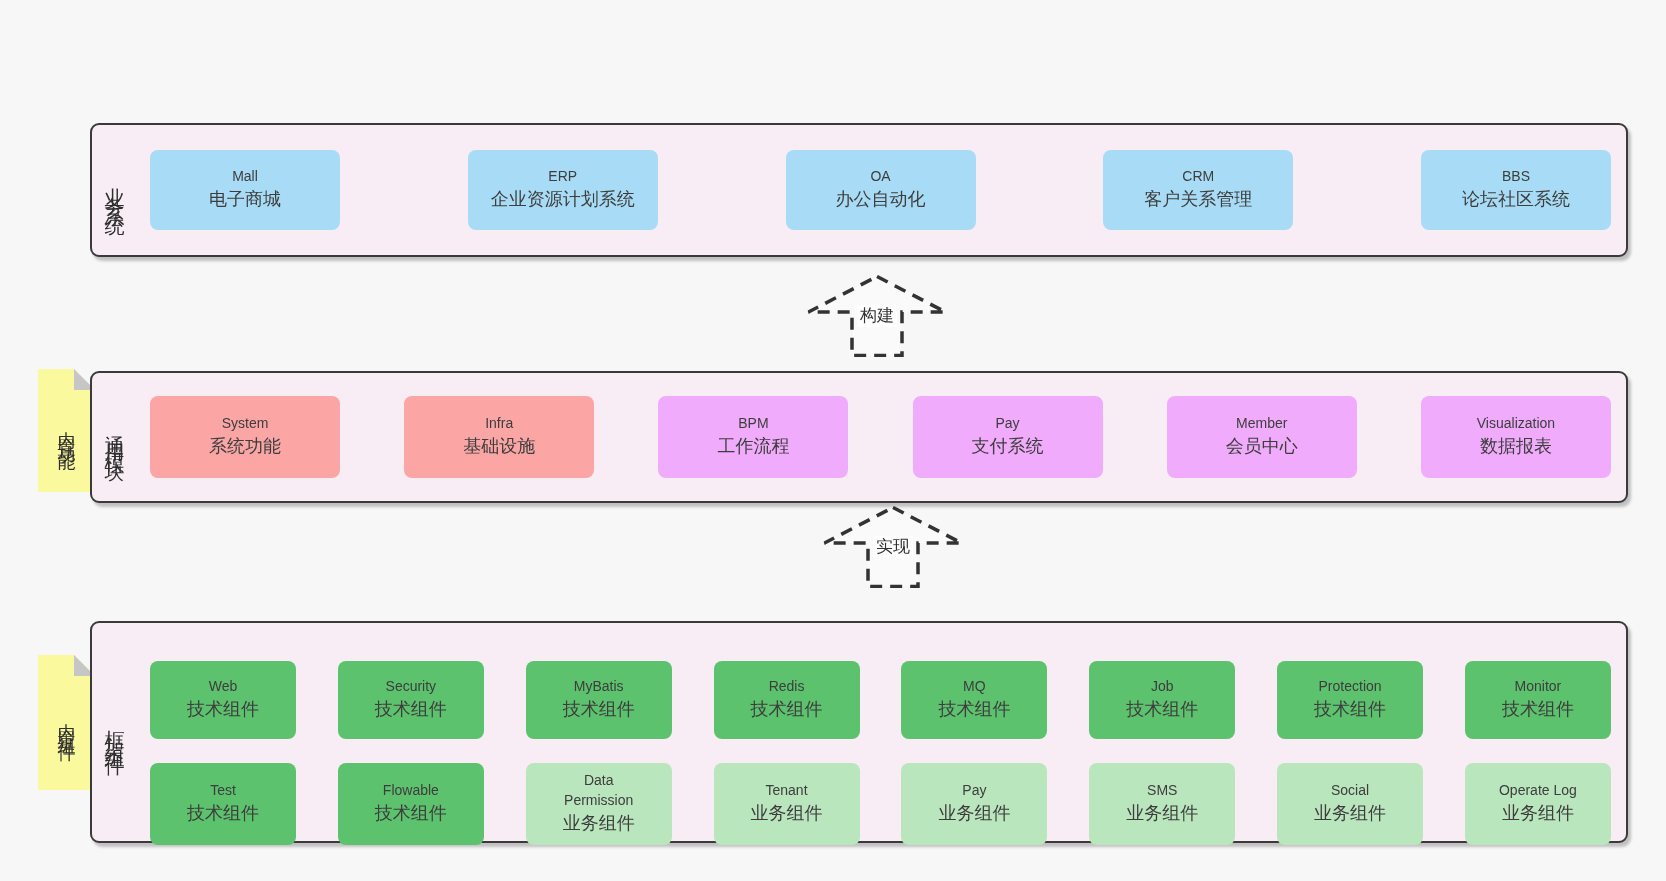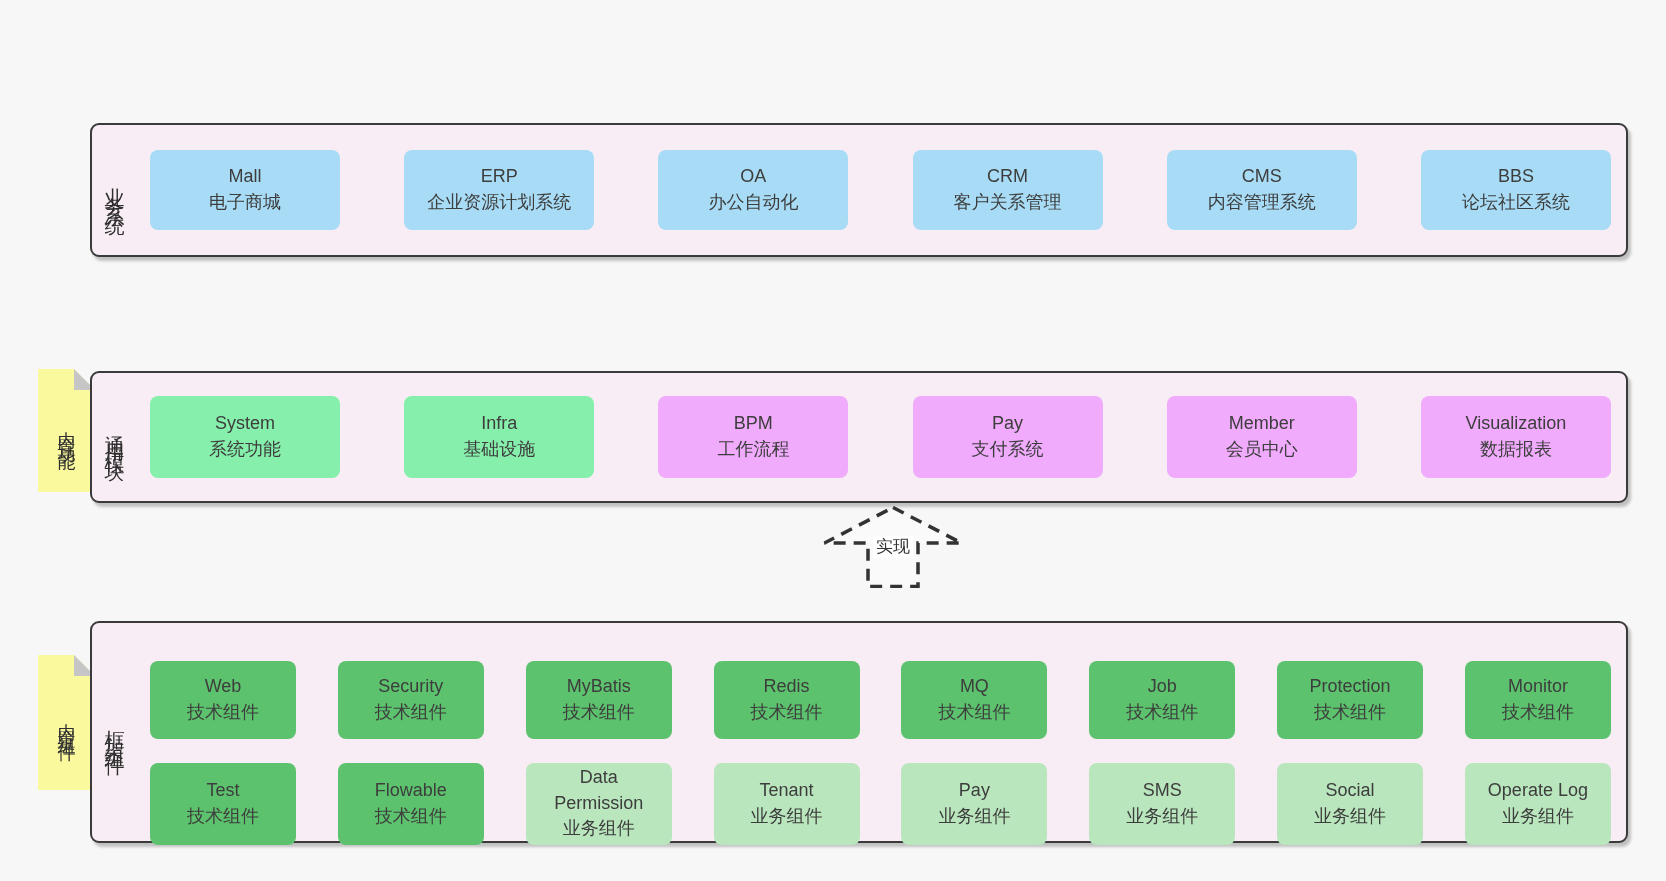--- a/index.html
+++ b/index.html
@@ -25,25 +25,25 @@
   .rows .rrow{display:flex;justify-content:space-between;}
 
   .box{border-radius:8px;display:flex;flex-direction:column;justify-content:center;
        align-items:center;text-align:center;box-sizing:border-box;padding:2px 4px;}
   .cols6 .box{width:190px;height:80px;}
   .band2 .box{height:82px;}
   .rrow .box{width:146px;}
   .rrow1 .box{height:78px;margin-top:41px;}
   .rrow2 .box{height:82px;}
 
-  .bname{font-size:18px;line-height:1.42;white-space:pre-line;}
+  .bname{font-size:14px;line-height:1.42;white-space:pre-line;}
   .bsub{font-size:18px;line-height:1.42;}
 
   .blue{background:#a8dcf6;}
-  .red{background:#86efac;}
+  .red{background:#fca5a5;}
   .pink{background:#f0abfc;}
   .green{background:#5cc26d;}
   .lightg{background:#b9e6bd;}
 
   
   .note{position:absolute;left:38px;width:57px;background:#fbf99e;z-index:1;
         display:flex;justify-content:center;align-items:center;
         clip-path:polygon(0 0,calc(100% - 21px) 0,100% 21px,100% 100%,0 100%);}
   .note1{top:369px;height:123px;}
   .note2{top:655px;height:135px;}
@@ -88,30 +88,32 @@
       </div>
       <div class="box blue">
         <div class="bname">OA</div>
         <div class="bsub">办公自动化</div>
       </div>
       <div class="box blue">
         <div class="bname">CRM</div>
         <div class="bsub">客户关系管理</div>
       </div>
       <div class="box blue">
-        <div class="bname">CMS</div>
-        <div class="bsub">内容管理系统</div>
-      </div>
-      <div class="box blue">
         <div class="bname">BBS</div>
         <div class="bsub">论坛社区系统</div>
       </div>
     </div>
   </section>
 
+  <div class="arrow arrow1">
+    <svg viewBox="0 0 140 82">
+      <polygon points="70,1.5 138.5,37 95,37 95,80.5 45,80.5 45,37 1.5,37" fill="#fafafa" stroke="#333333" stroke-width="3.5" stroke-dasharray="12 8"></polygon>
+    </svg>
+    <span class="alabel">构建</span>
+  </div>
 
   <section class="band band2">
     <div class="vlabel">通用模块</div>
     <div class="row cols6">
       <div class="box red">
         <div class="bname">System</div>
         <div class="bsub">系统功能</div>
       </div>
       <div class="box red">
         <div class="bname">Infra</div>

